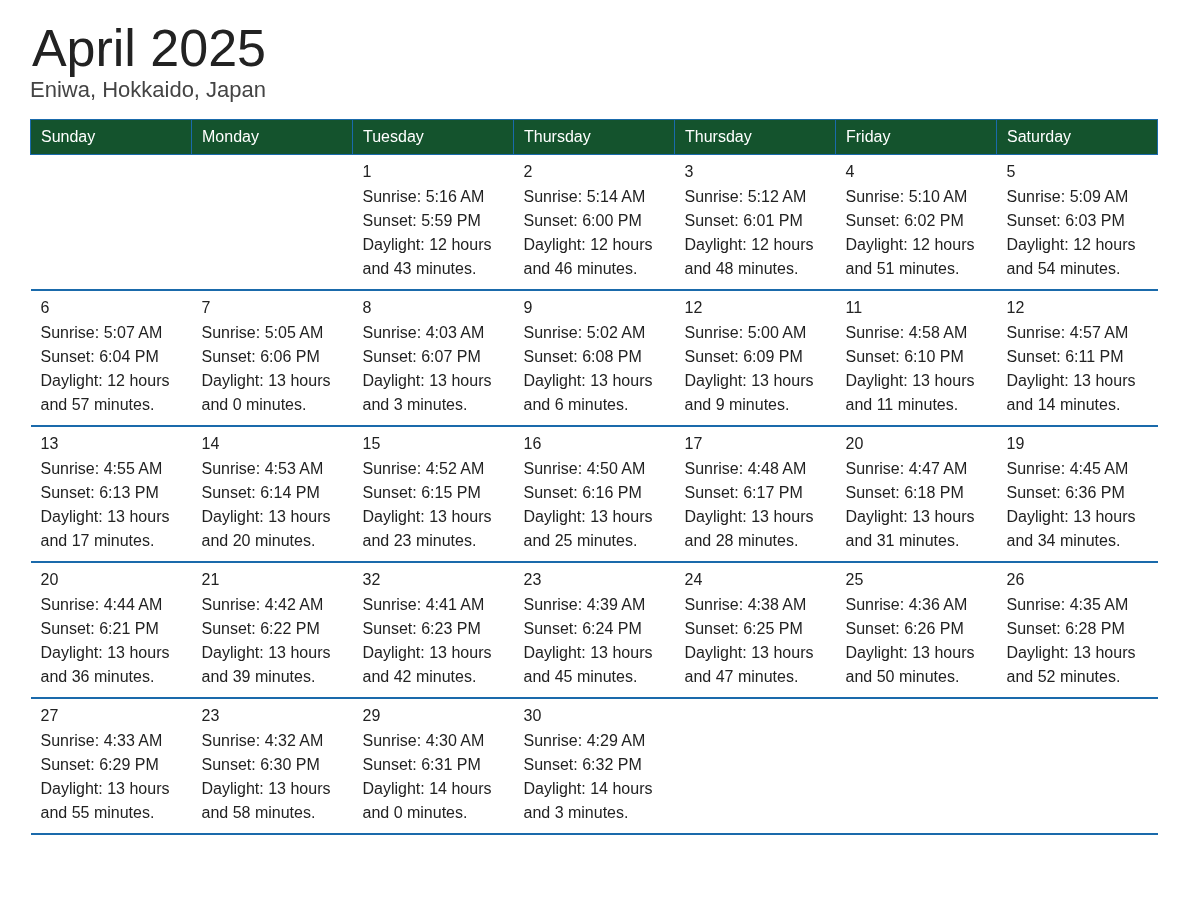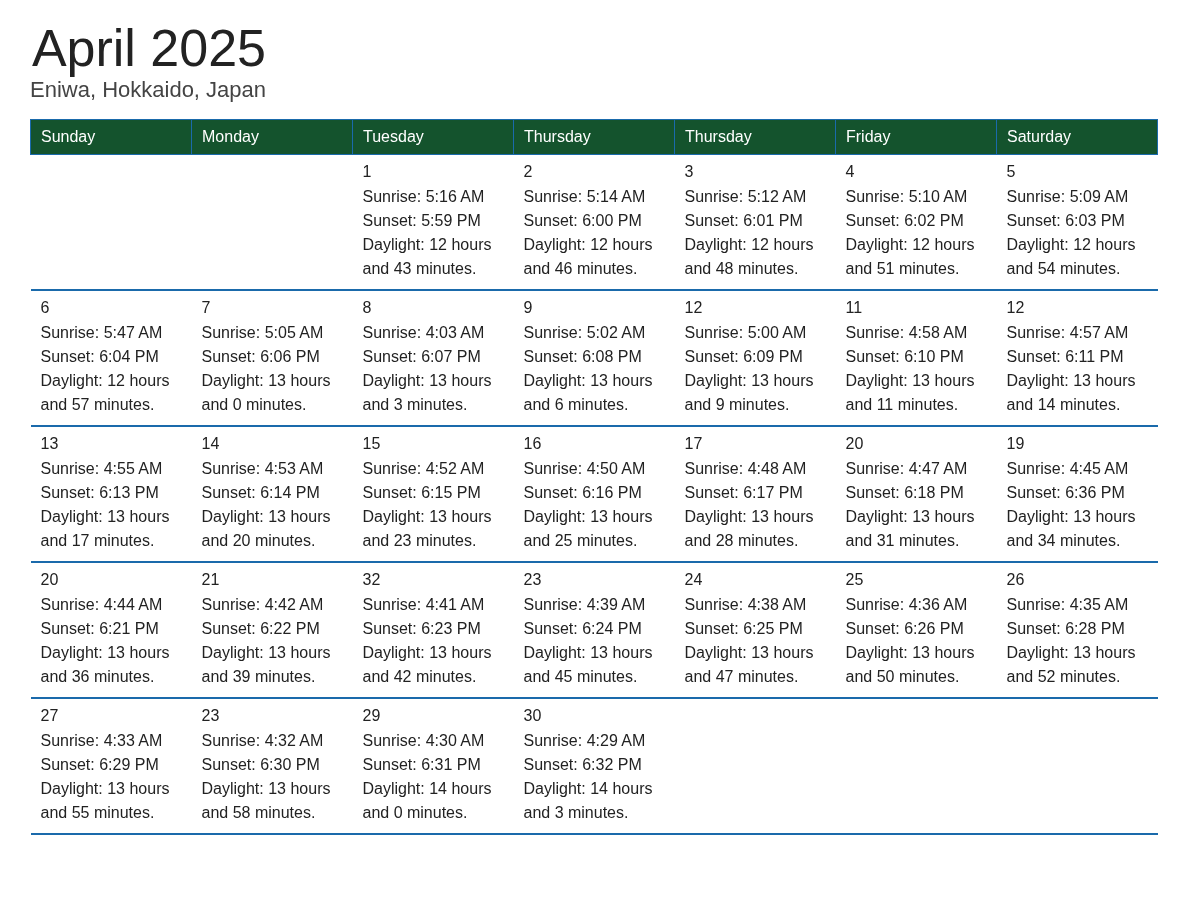--- a/index.html
+++ b/index.html
@@ -158,21 +158,21 @@
           <span class="day-number">5</span>
           <div class="day-info">Sunrise: 5:09 AM
 Sunset: 6:03 PM
 Daylight: 12 hours
 and 54 minutes.</div>
         </td>
       </tr>
       <tr>
         <td>
           <span class="day-number">6</span>
-          <div class="day-info">Sunrise: 5:47 AM
+          <div class="day-info">Sunrise: 5:07 AM
 Sunset: 6:04 PM
 Daylight: 12 hours
 and 57 minutes.</div>
         </td>
         <td>
           <span class="day-number">7</span>
           <div class="day-info">Sunrise: 5:05 AM
 Sunset: 6:06 PM
 Daylight: 13 hours
 and 0 minutes.</div>

